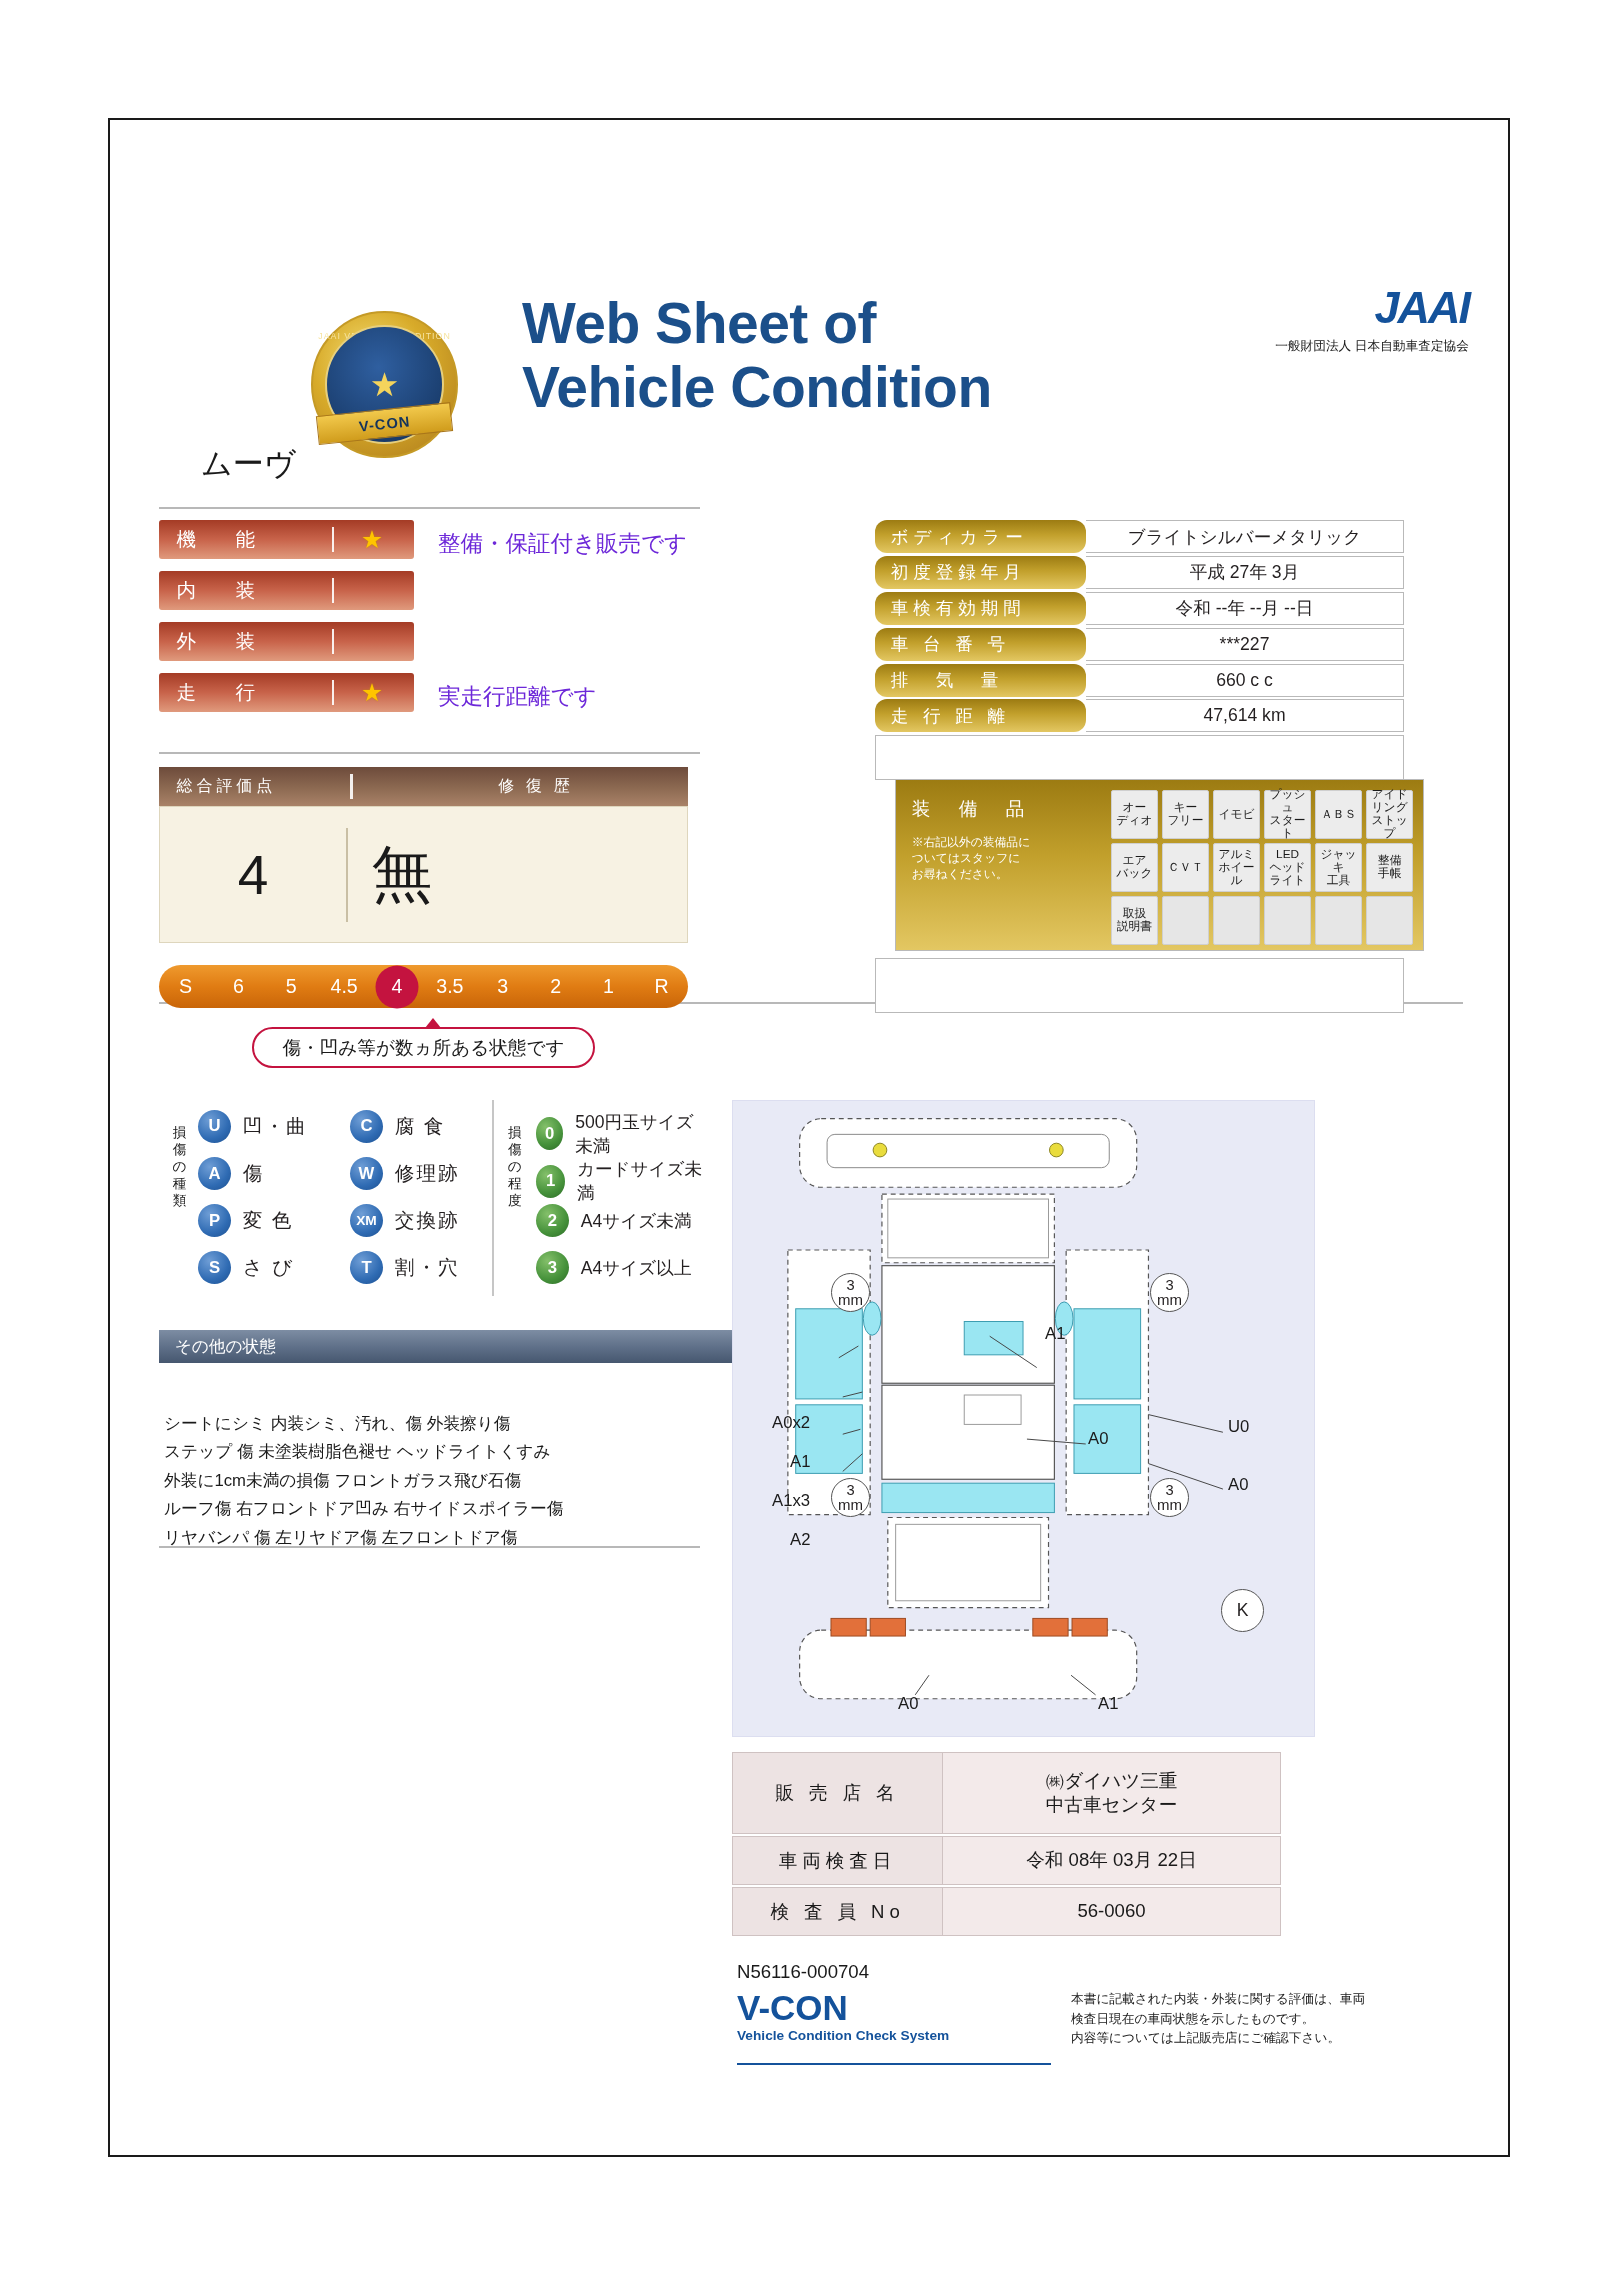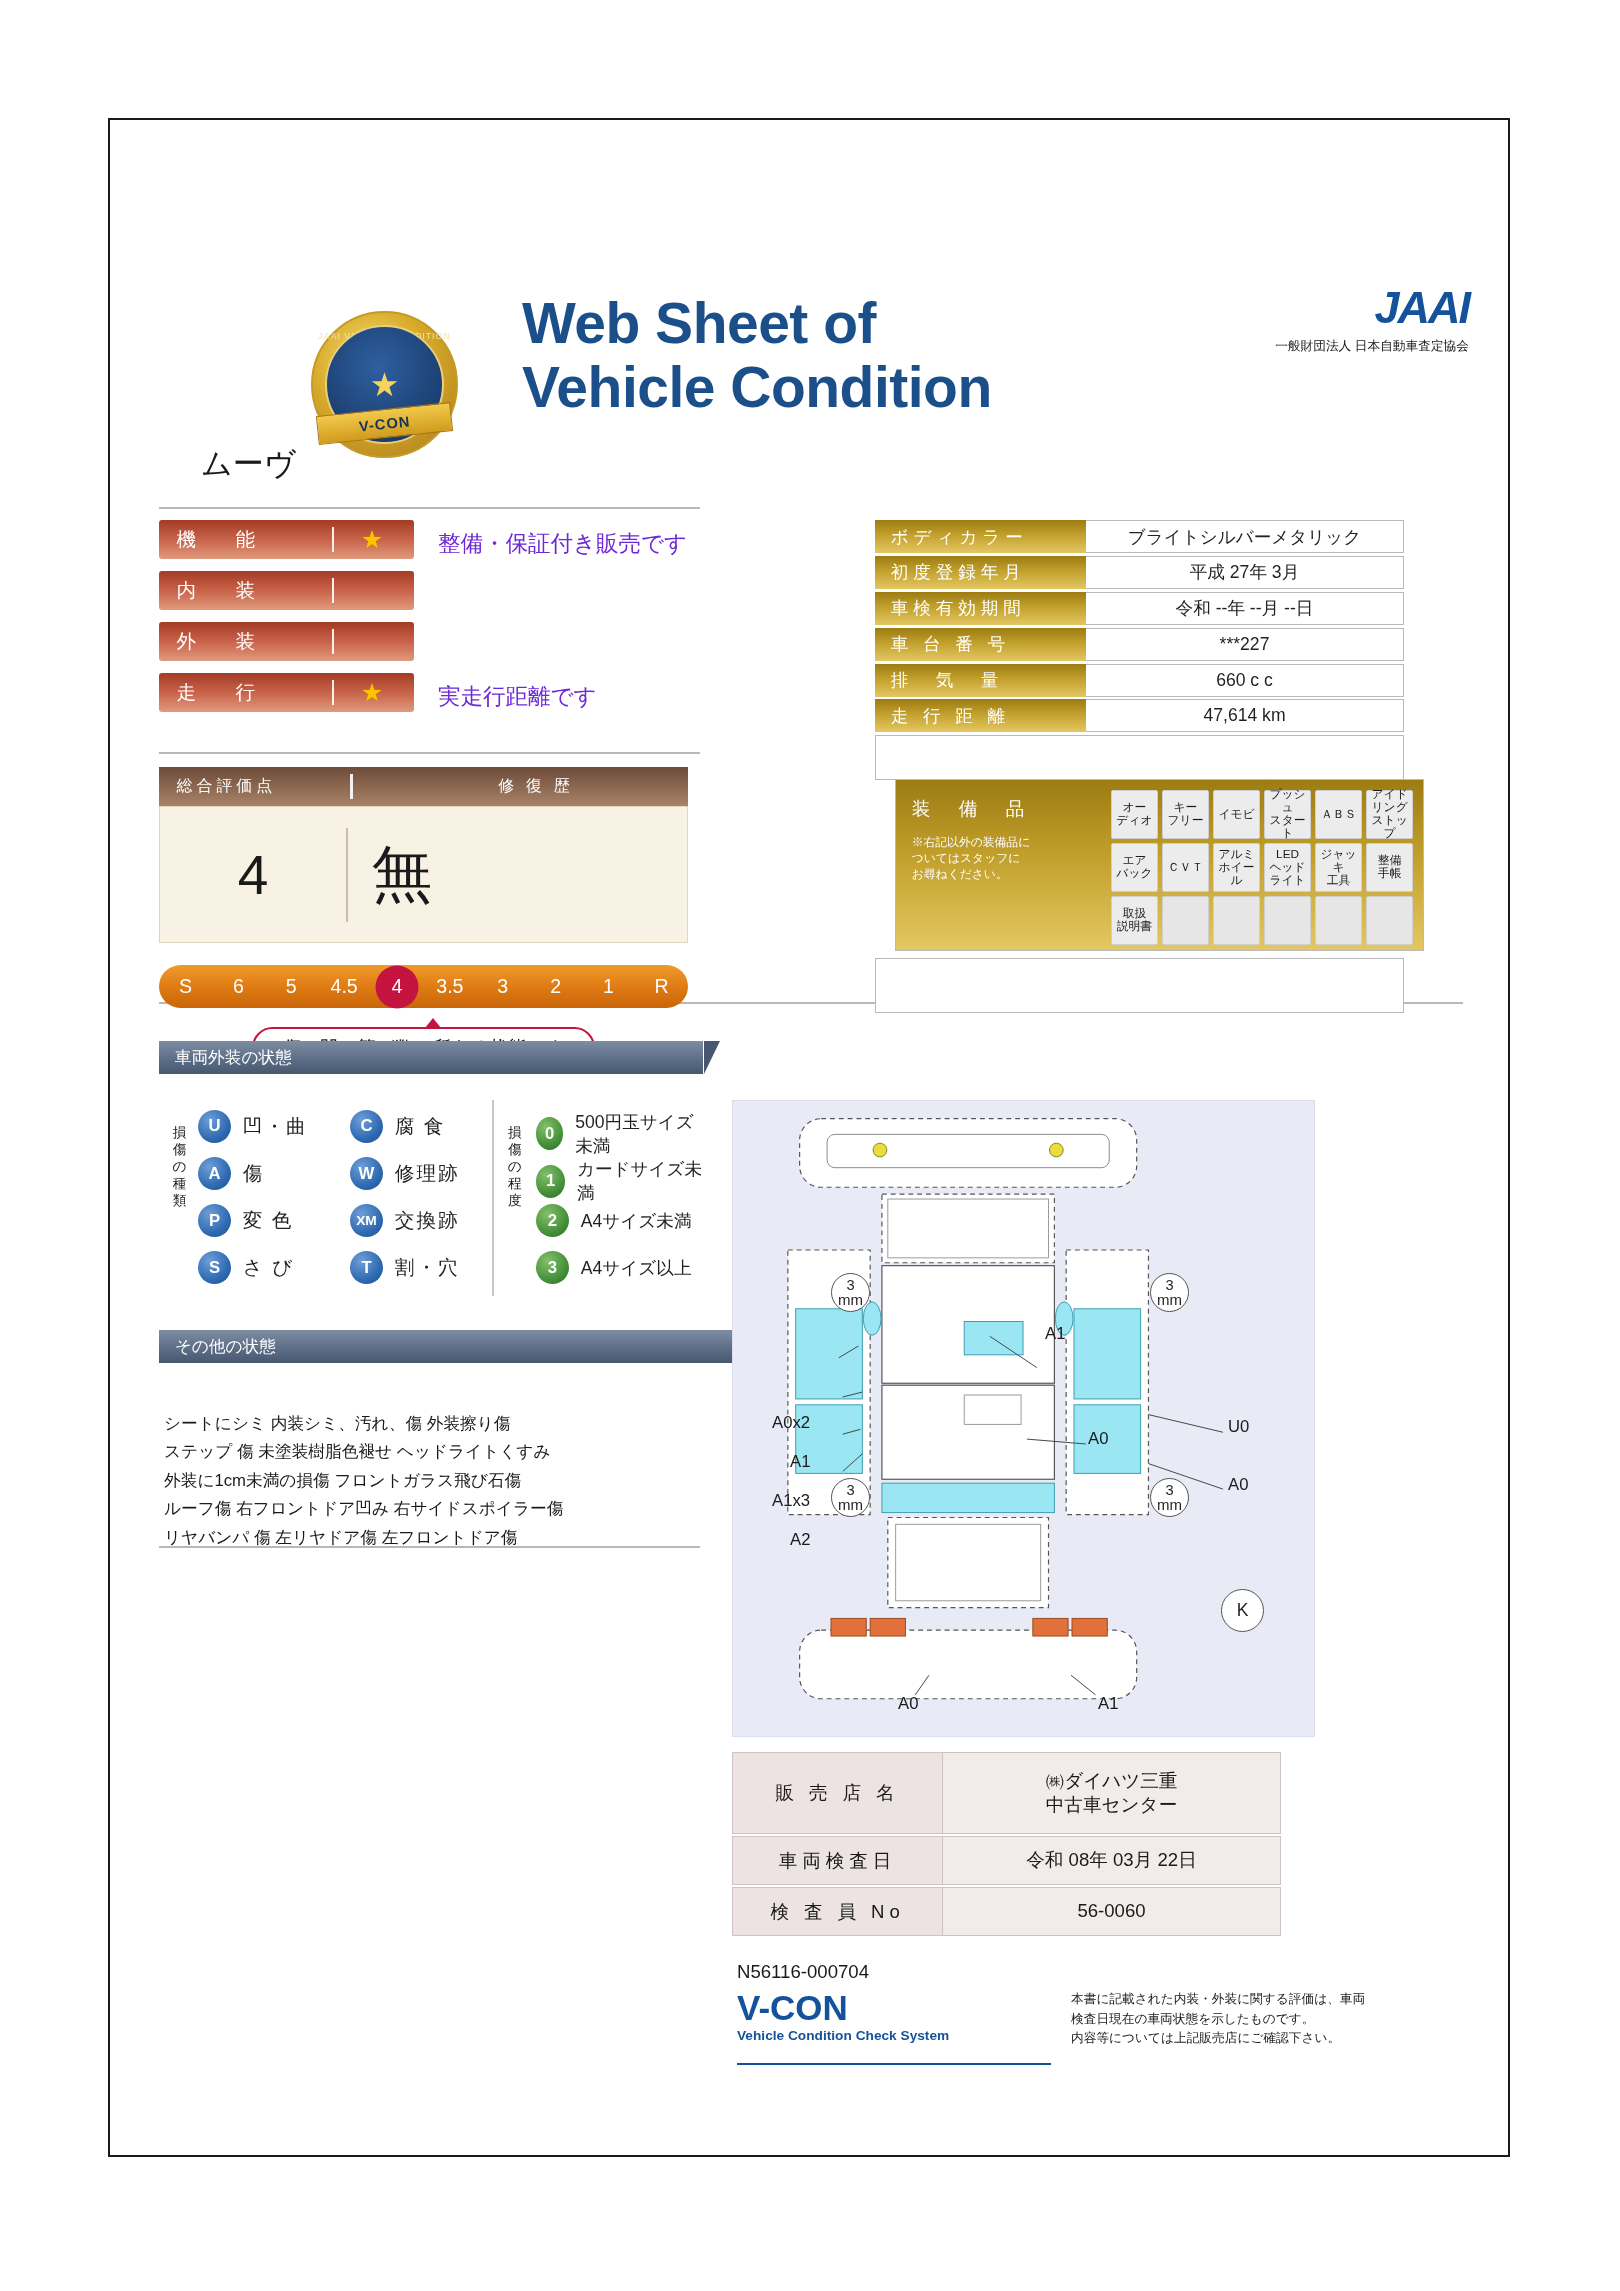--- a/index.html
+++ b/index.html
@@ -152,21 +152,21 @@
   
   .info {
     position:absolute;
     width:529px;
   }
   .info-row { display:flex; height:33px; margin-bottom:2.9px; }
   .info-label {
     width:211px;
     background:linear-gradient(180deg,#9c7b12 0%, #c2a02c 45%, #e3c762 100%);
     color:#fff; font-size:17.6px; letter-spacing:4.9px;
-    display:flex; align-items:center; padding-left:15.7px;
+    display:flex; align-items:center; padding-left:15.7px;border-radius:12px;
   }
   .info-value {
     flex:1; border:1px solid #b9b9b9; border-left:none;
     background:#fff; font-size:17.6px;
     display:flex; align-items:center; justify-content:center;
   }
   .info-blank {
     height:45px; border:1px solid #b9b9b9; background:#fff; margin-bottom:2.9px;
   }
   
@@ -468,23 +468,20 @@
         </div>
       <div class="eq blank"></div>
       <div class="eq blank"></div>
       <div class="eq blank"></div>
       <div class="eq blank"></div>
       <div class="eq blank"></div>
     </div>
   </div>
   <div class="equip-blank" style="left:765px; top:838px;"></div>
 
-  <div class="sec-head" style="left:49px; top:921px; width:544px;">
-    <span>車両外装の状態</span>
-  </div>
 
   <div class="legend" style="left:49px; top:980px; width:544px; height:186px;">
     <div class="legend-vert" style="left:9.8px; top:23.5px;">損<br>傷<br>の<br>種<br>類</div>
 
     <div class="lg-item" style="left:39px; top:9.8px;">
       <span class="lg-circle">U</span>
       <span class="lg-txt">凹・曲</span>
     </div>
     <div class="lg-item" style="left:191px; top:9.8px;">
       <span class="lg-circle">C</span>

